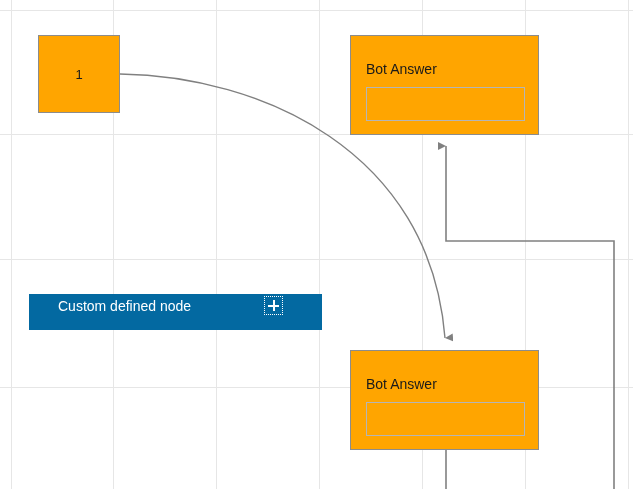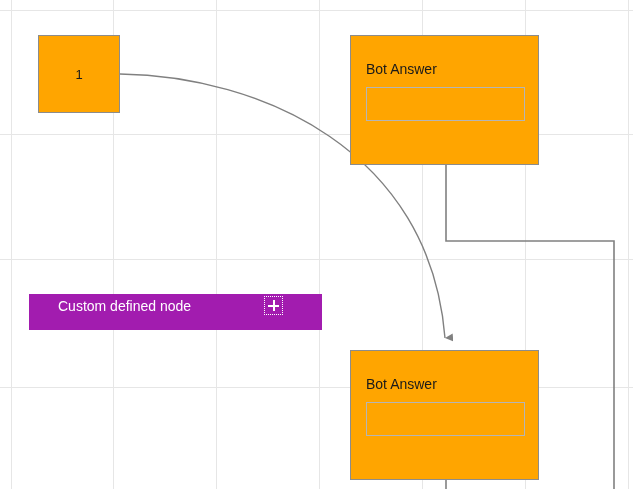--- a/index.html
+++ b/index.html
@@ -63,21 +63,21 @@
     display: flex;
     align-items: center;
     justify-content: center;
   }
   .node-start-label {
     font-size: 13px;
     color: #1a1a1a;
   }
   .node-bot {
     width: 189px;
-    height: 130px;
+    height: 100px;
     padding: 0;
   }
   .node-bot-top {
     left: 350px;
     top: 35px;
   }
   .node-bot-bottom {
     left: 350px;
     top: 350px;
   }
@@ -99,21 +99,21 @@
     border: 1px solid #b5b5b5;
     background: transparent;
   }
   
   .palette-item {
     position: absolute;
     left: 29px;
     top: 294px;
     width: 293px;
     height: 36px;
-    background: #a21caf;
+    background: #0369a1;
     display: flex;
     align-items: center;
     box-sizing: border-box;
     padding: 0 14px 13px 29px;
     color: #ffffff;
   }
   .palette-item-label {
     font-size: 14px;
     color: #ffffff;
     flex: 1 1 auto;

